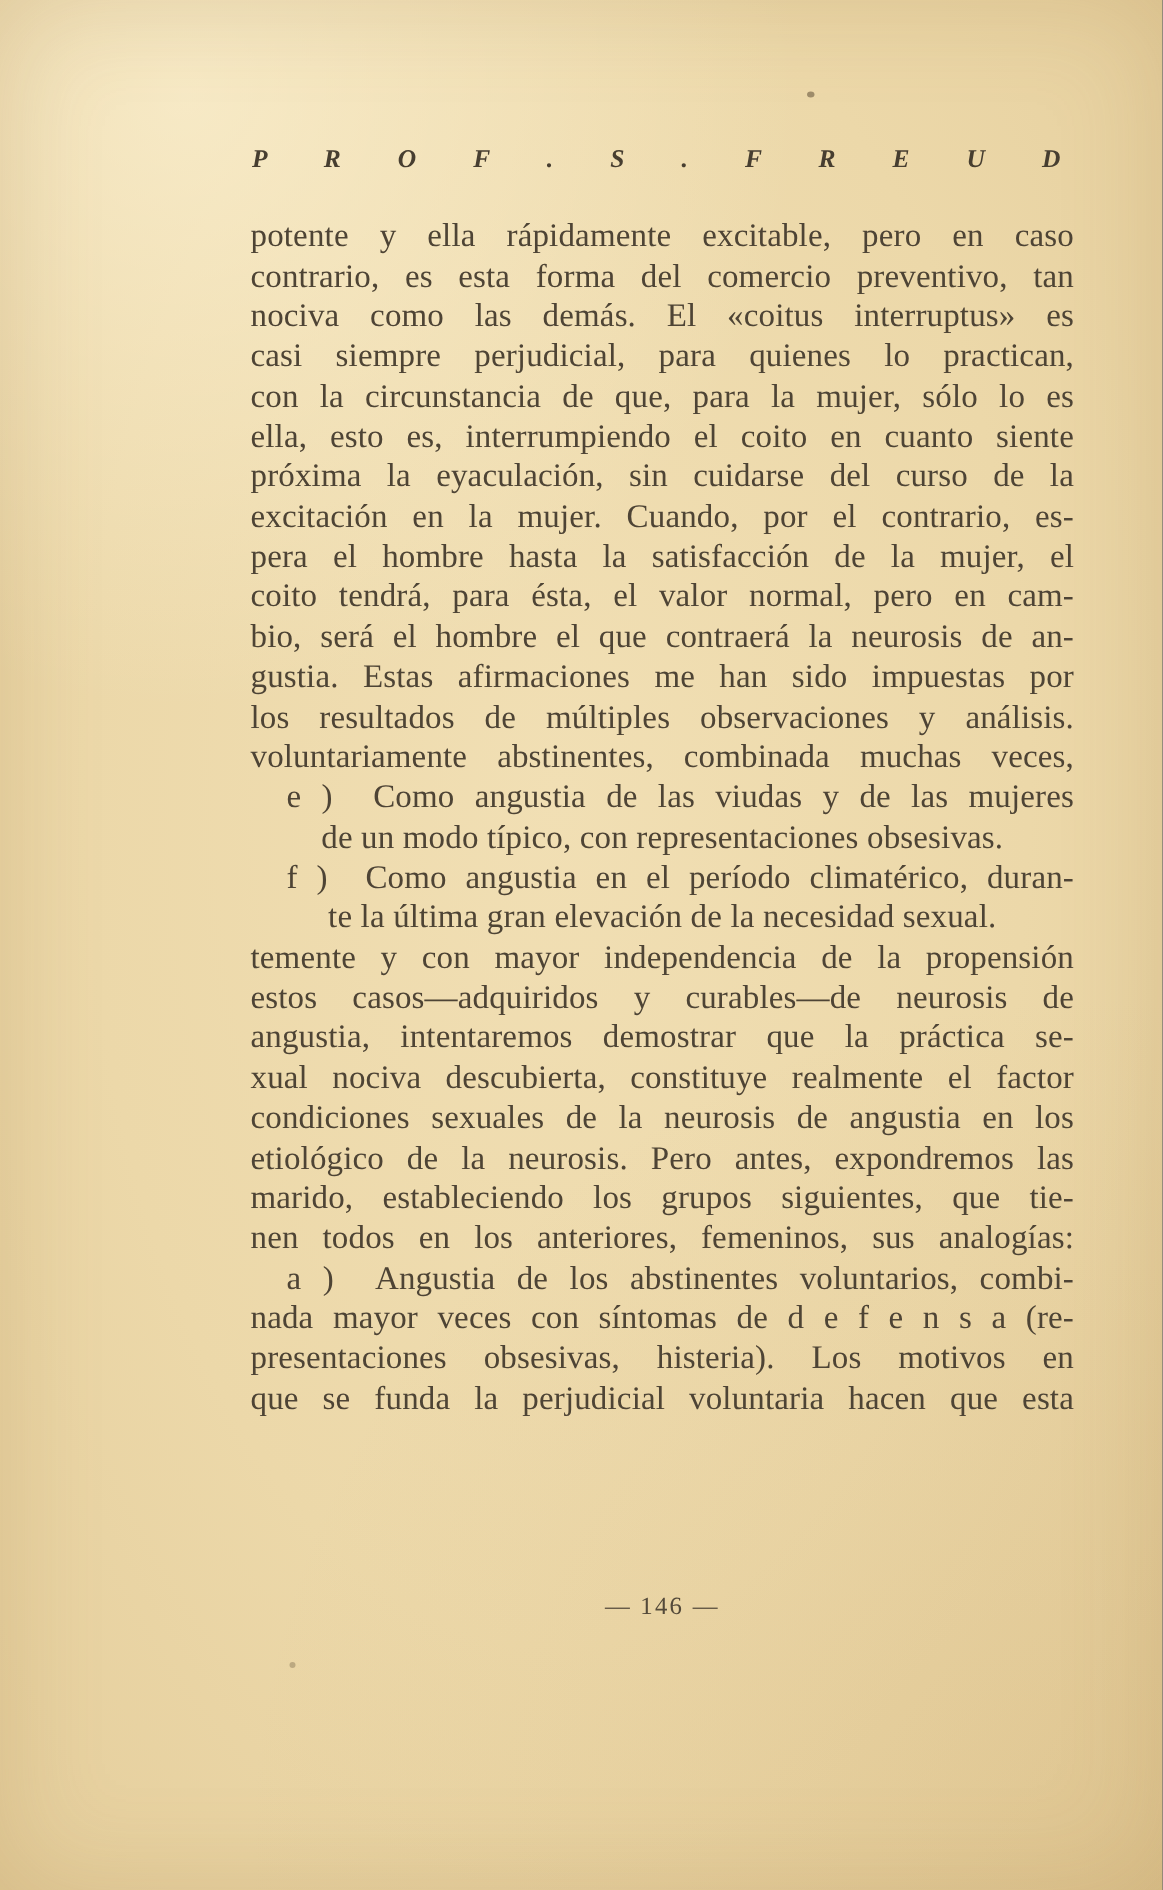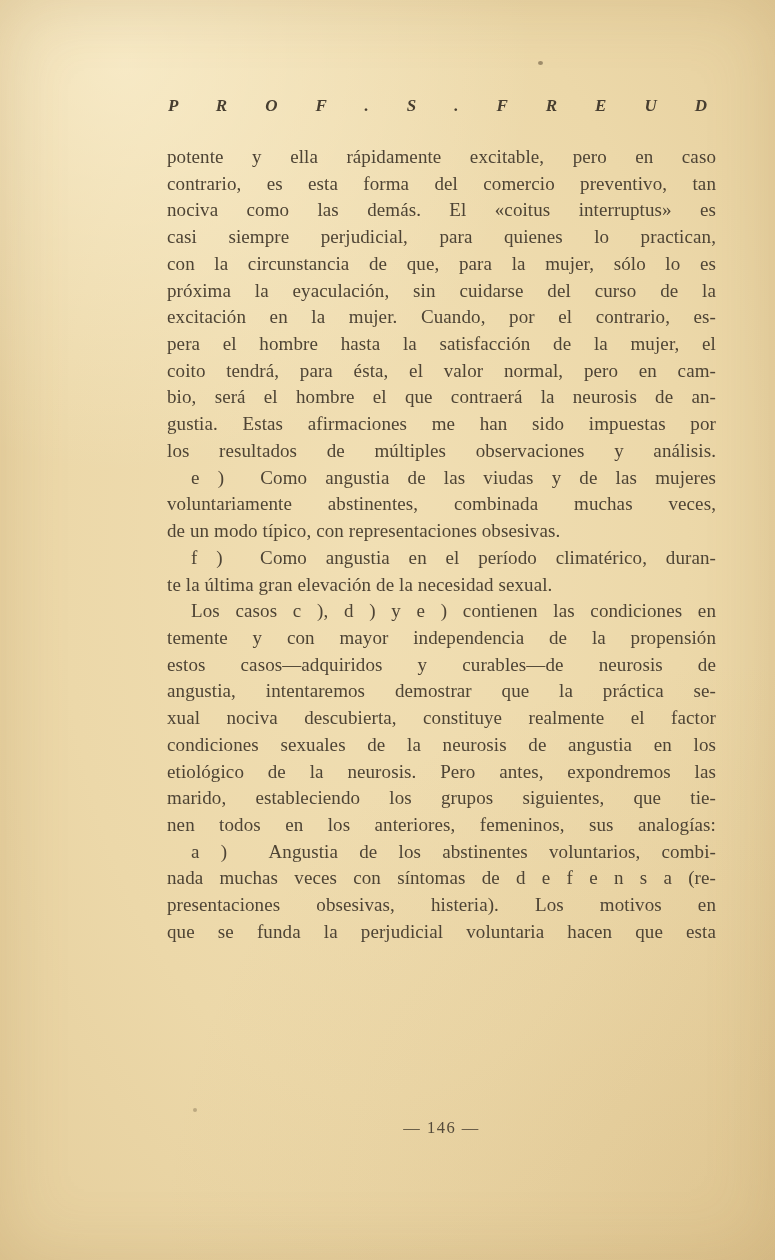--- a/index.html
+++ b/index.html
@@ -29,31 +29,31 @@
     text-align: justify;
     text-align-last: justify;
     letter-spacing: 1px;
     white-space: normal;
   }
   .body-text {
     position: absolute;
     left: 167px;
     top: 144px;
     width: 549px;
-    font-size: 19px;
+    font-size: 22px;
     line-height: 26.72px;
     letter-spacing: 0.1px;
   }
-  .line { text-align: left; }
+  .line { text-align: center; }
   .line.j { text-align: justify; text-align-last: justify; }
   .line.in { text-indent: 24px; }
   .page-number {
     position: absolute;
     left: 167px;
-    top: 1118px;
+    top: 1061px;
     width: 549px;
     text-align: center;
     font-size: 16.5px;
     letter-spacing: 1.5px;
     color: #544a3a;
   }
   .speck {
     position: absolute;
     border-radius: 50%;
     background: rgba(95,78,55,.55);
@@ -66,43 +66,43 @@
 
 <div class="page" style="color: rgb(78, 68, 53);">
   <div class="running-head">P R O F . S . F R E U D</div>
 
   <div class="body-text" id="body-lines">
       <div class="line j">potente y ella rápidamente excitable, pero en caso</div>
       <div class="line j">contrario, es esta forma del comercio preventivo, tan</div>
       <div class="line j">nociva como las demás. El «coitus interruptus» es</div>
       <div class="line j">casi siempre perjudicial, para quienes lo practican,</div>
       <div class="line j">con la circunstancia de que, para la mujer, sólo lo es</div>
+      <div class="line j">ella, esto es, interrumpiendo el coito en cuanto siente</div>
       <div class="line j">próxima la eyaculación, sin cuidarse del curso de la</div>
       <div class="line j">excitación en la mujer. Cuando, por el contrario, es-</div>
       <div class="line j">pera el hombre hasta la satisfacción de la mujer, el</div>
       <div class="line j">coito tendrá, para ésta, el valor normal, pero en cam-</div>
       <div class="line j">bio, será el hombre el que contraerá la neurosis de an-</div>
       <div class="line j">gustia. Estas afirmaciones me han sido impuestas por</div>
       <div class="line j">los resultados de múltiples observaciones y análisis.</div>
+      <div class="line j">voluntariamente abstinentes, combinada muchas veces,</div>
       <div class="line j in">e )&nbsp; Como angustia de las viudas y de las mujeres</div>
-      <div class="line j">voluntariamente abstinentes, combinada muchas veces,</div>
       <div class="line">de un modo típico, con representaciones obsesivas.</div>
       <div class="line j in">f )&nbsp; Como angustia en el período climatérico, duran-</div>
       <div class="line">te la última gran elevación de la necesidad sexual.</div>
-      <div class="line j in">Los casos c ), d ) y e ) contienen las condiciones en</div>
       <div class="line j">temente y con mayor independencia de la propensión</div>
       <div class="line j">estos casos—adquiridos y curables—de neurosis de</div>
       <div class="line j">angustia, intentaremos demostrar que la práctica se-</div>
       <div class="line j">xual nociva descubierta, constituye realmente el factor</div>
       <div class="line j">condiciones sexuales de la neurosis de angustia en los</div>
       <div class="line j">etiológico de la neurosis. Pero antes, expondremos las</div>
       <div class="line j">marido, estableciendo los grupos siguientes, que tie-</div>
       <div class="line j">nen todos en los anteriores, femeninos, sus analogías:</div>
       <div class="line j in">a )&nbsp; Angustia de los abstinentes voluntarios, combi-</div>
-      <div class="line j">nada muchas veces con síntomas de d e f e n s a (re-</div>
+      <div class="line j">nada mayor veces con síntomas de d e f e n s a (re-</div>
       <div class="line j">presentaciones obsesivas, histeria). Los motivos en</div>
       <div class="line j">que se funda la perjudicial voluntaria hacen que esta</div>
     </div>
 
   <div class="page-number">— 146 —</div>
 
   <div class="speck s1"></div>
   <div class="speck s2"></div>
 </div>
 

